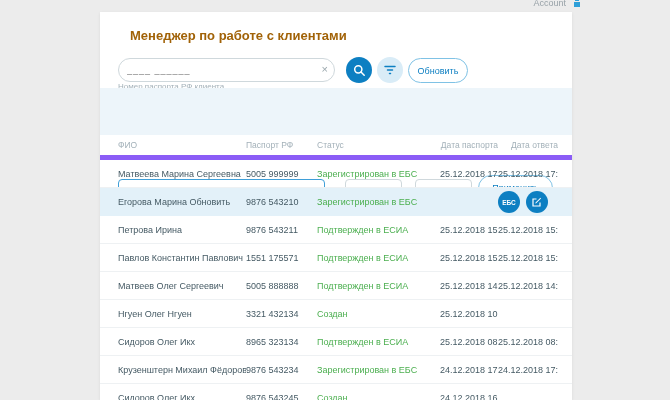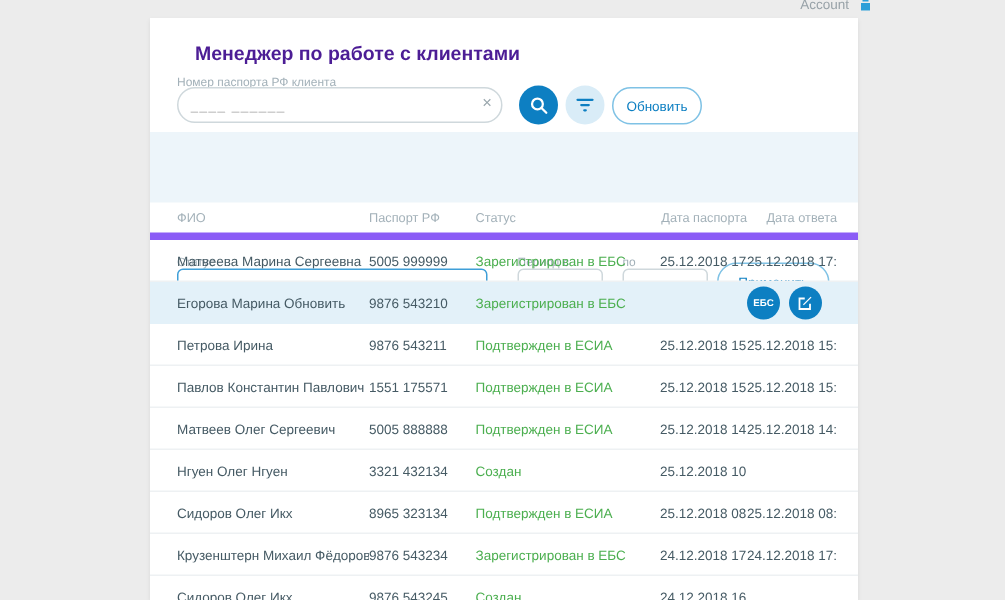--- a/index.html
+++ b/index.html
@@ -22,23 +22,23 @@
   }
   
   .account{position:absolute;top:-2px;right:104px;font-size:9px;color:#98a2a8;}
   .account-icon{position:absolute;top:-3px;right:90px;width:6px;height:11px;}
   .account-icon .head{width:4px;height:4px;background:#2e9fd8;margin:0 auto 1px auto;}
   .account-icon .body{width:6px;height:5px;background:#2e9fd8;}
 
   
   .card{position:absolute;left:100px;top:12px;width:472px;height:388px;background:#fff;
         box-shadow:0 1px 3px rgba(0,0,0,0.08);}
-  .title{position:absolute;left:18px;top:16px;font-size:13px;font-weight:bold;color:#4c1d95;padding-left:12px;}
-
-  .field-label{font-size:8px;color:var(--label);position:absolute;}
+  .title{position:absolute;left:18px;top:16px;font-size:13px;font-weight:bold;color:#a16207;padding-left:12px;}
+
+  .field-label{font-size:8px;color:var(--label);position:absolute;margin-top:32px;}
   .lbl-passport{left:18px;top:38px;}
 
   .passport-wrap{position:absolute;left:18px;top:46px;width:217px;height:24px;}
   .passport-input{width:100%;height:100%;border:1px solid var(--border);border-radius:12px;
         font-size:9px;color:#b9c4ca;padding:0 22px 0 8px;outline:none;
         font-family:"Liberation Sans",sans-serif;letter-spacing:1px;}
   .clear-x{position:absolute;right:7px;top:5px;font-size:11px;color:#9aa7ad;cursor:pointer;line-height:13px;}
 
   .circle-btn{position:absolute;top:45px;width:26px;height:26px;border-radius:50%;
         display:flex;align-items:center;justify-content:center;cursor:pointer;border:none;}

